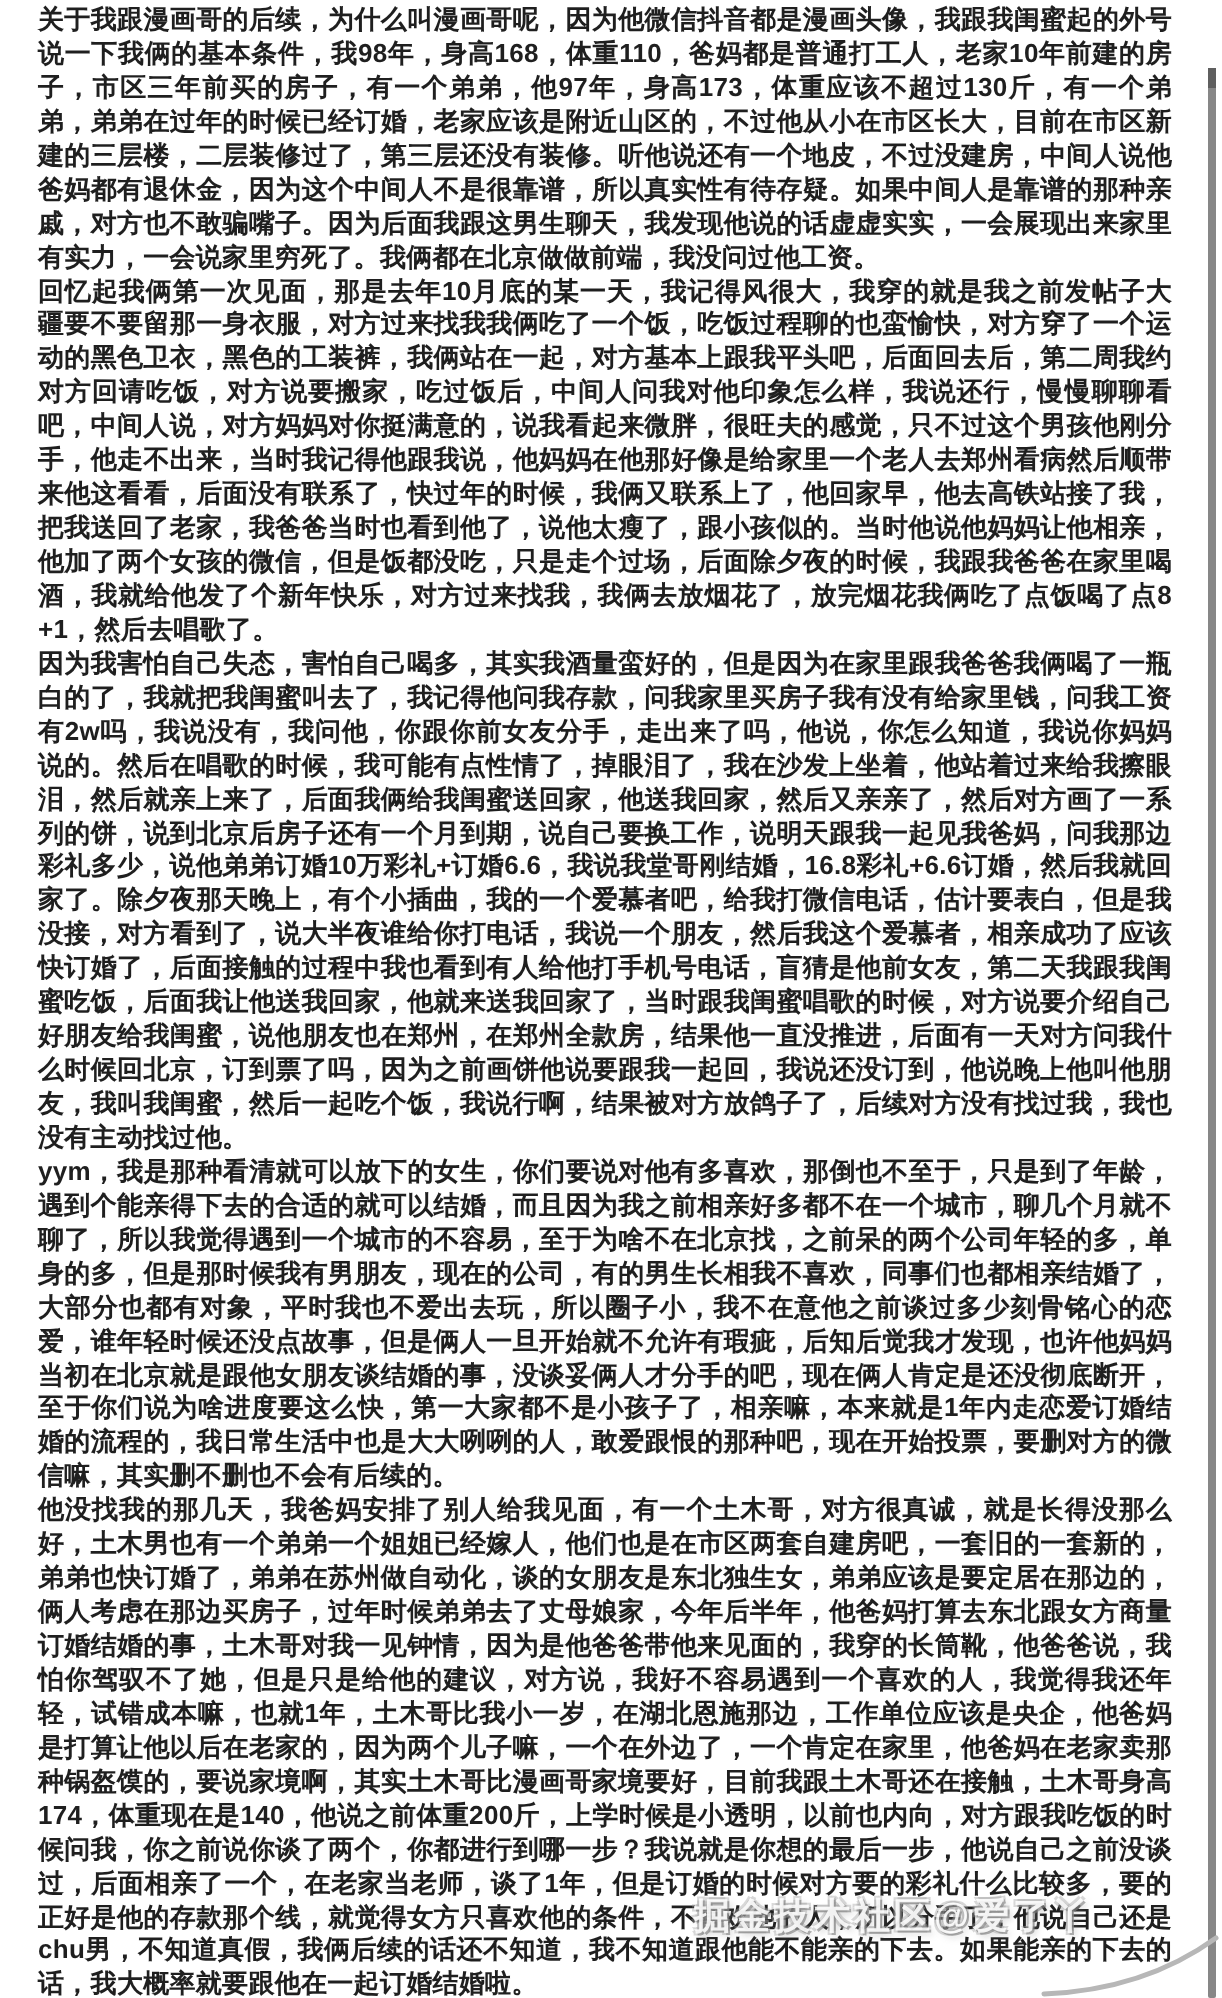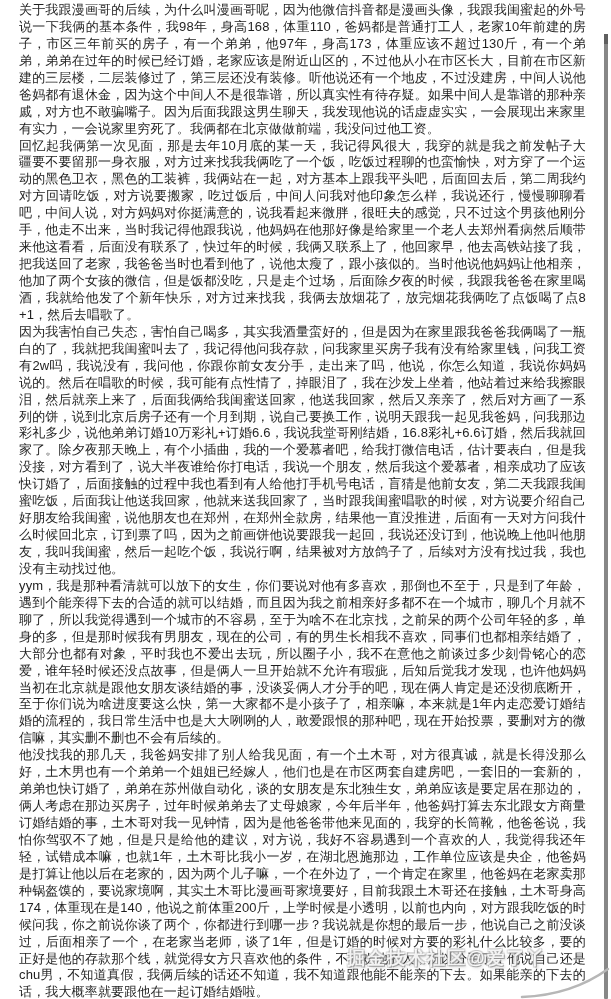--- a/index.html
+++ b/index.html
@@ -20,21 +20,21 @@
     width: 567px;
     color: #1f1f1f;
     font-size: 13px;
     line-height: 16.93px;
     letter-spacing: 0.15px;
     text-align: justify;
     text-justify: inter-ideograph;
     word-break: break-all;
     font-weight: 500;
   }
-  .content p { margin: 0; }
+  .content p { margin: 0; font-weight: bold; }
   .scrollbar-track {
     position: absolute;
     right: 0; top: 0;
     width: 8px; height: 999px;
     background: transparent;
   }
   .scrollbar-thumb {
     position: absolute;
     left: 604px; top: 34px;
     width: 4px; height: 965px;

